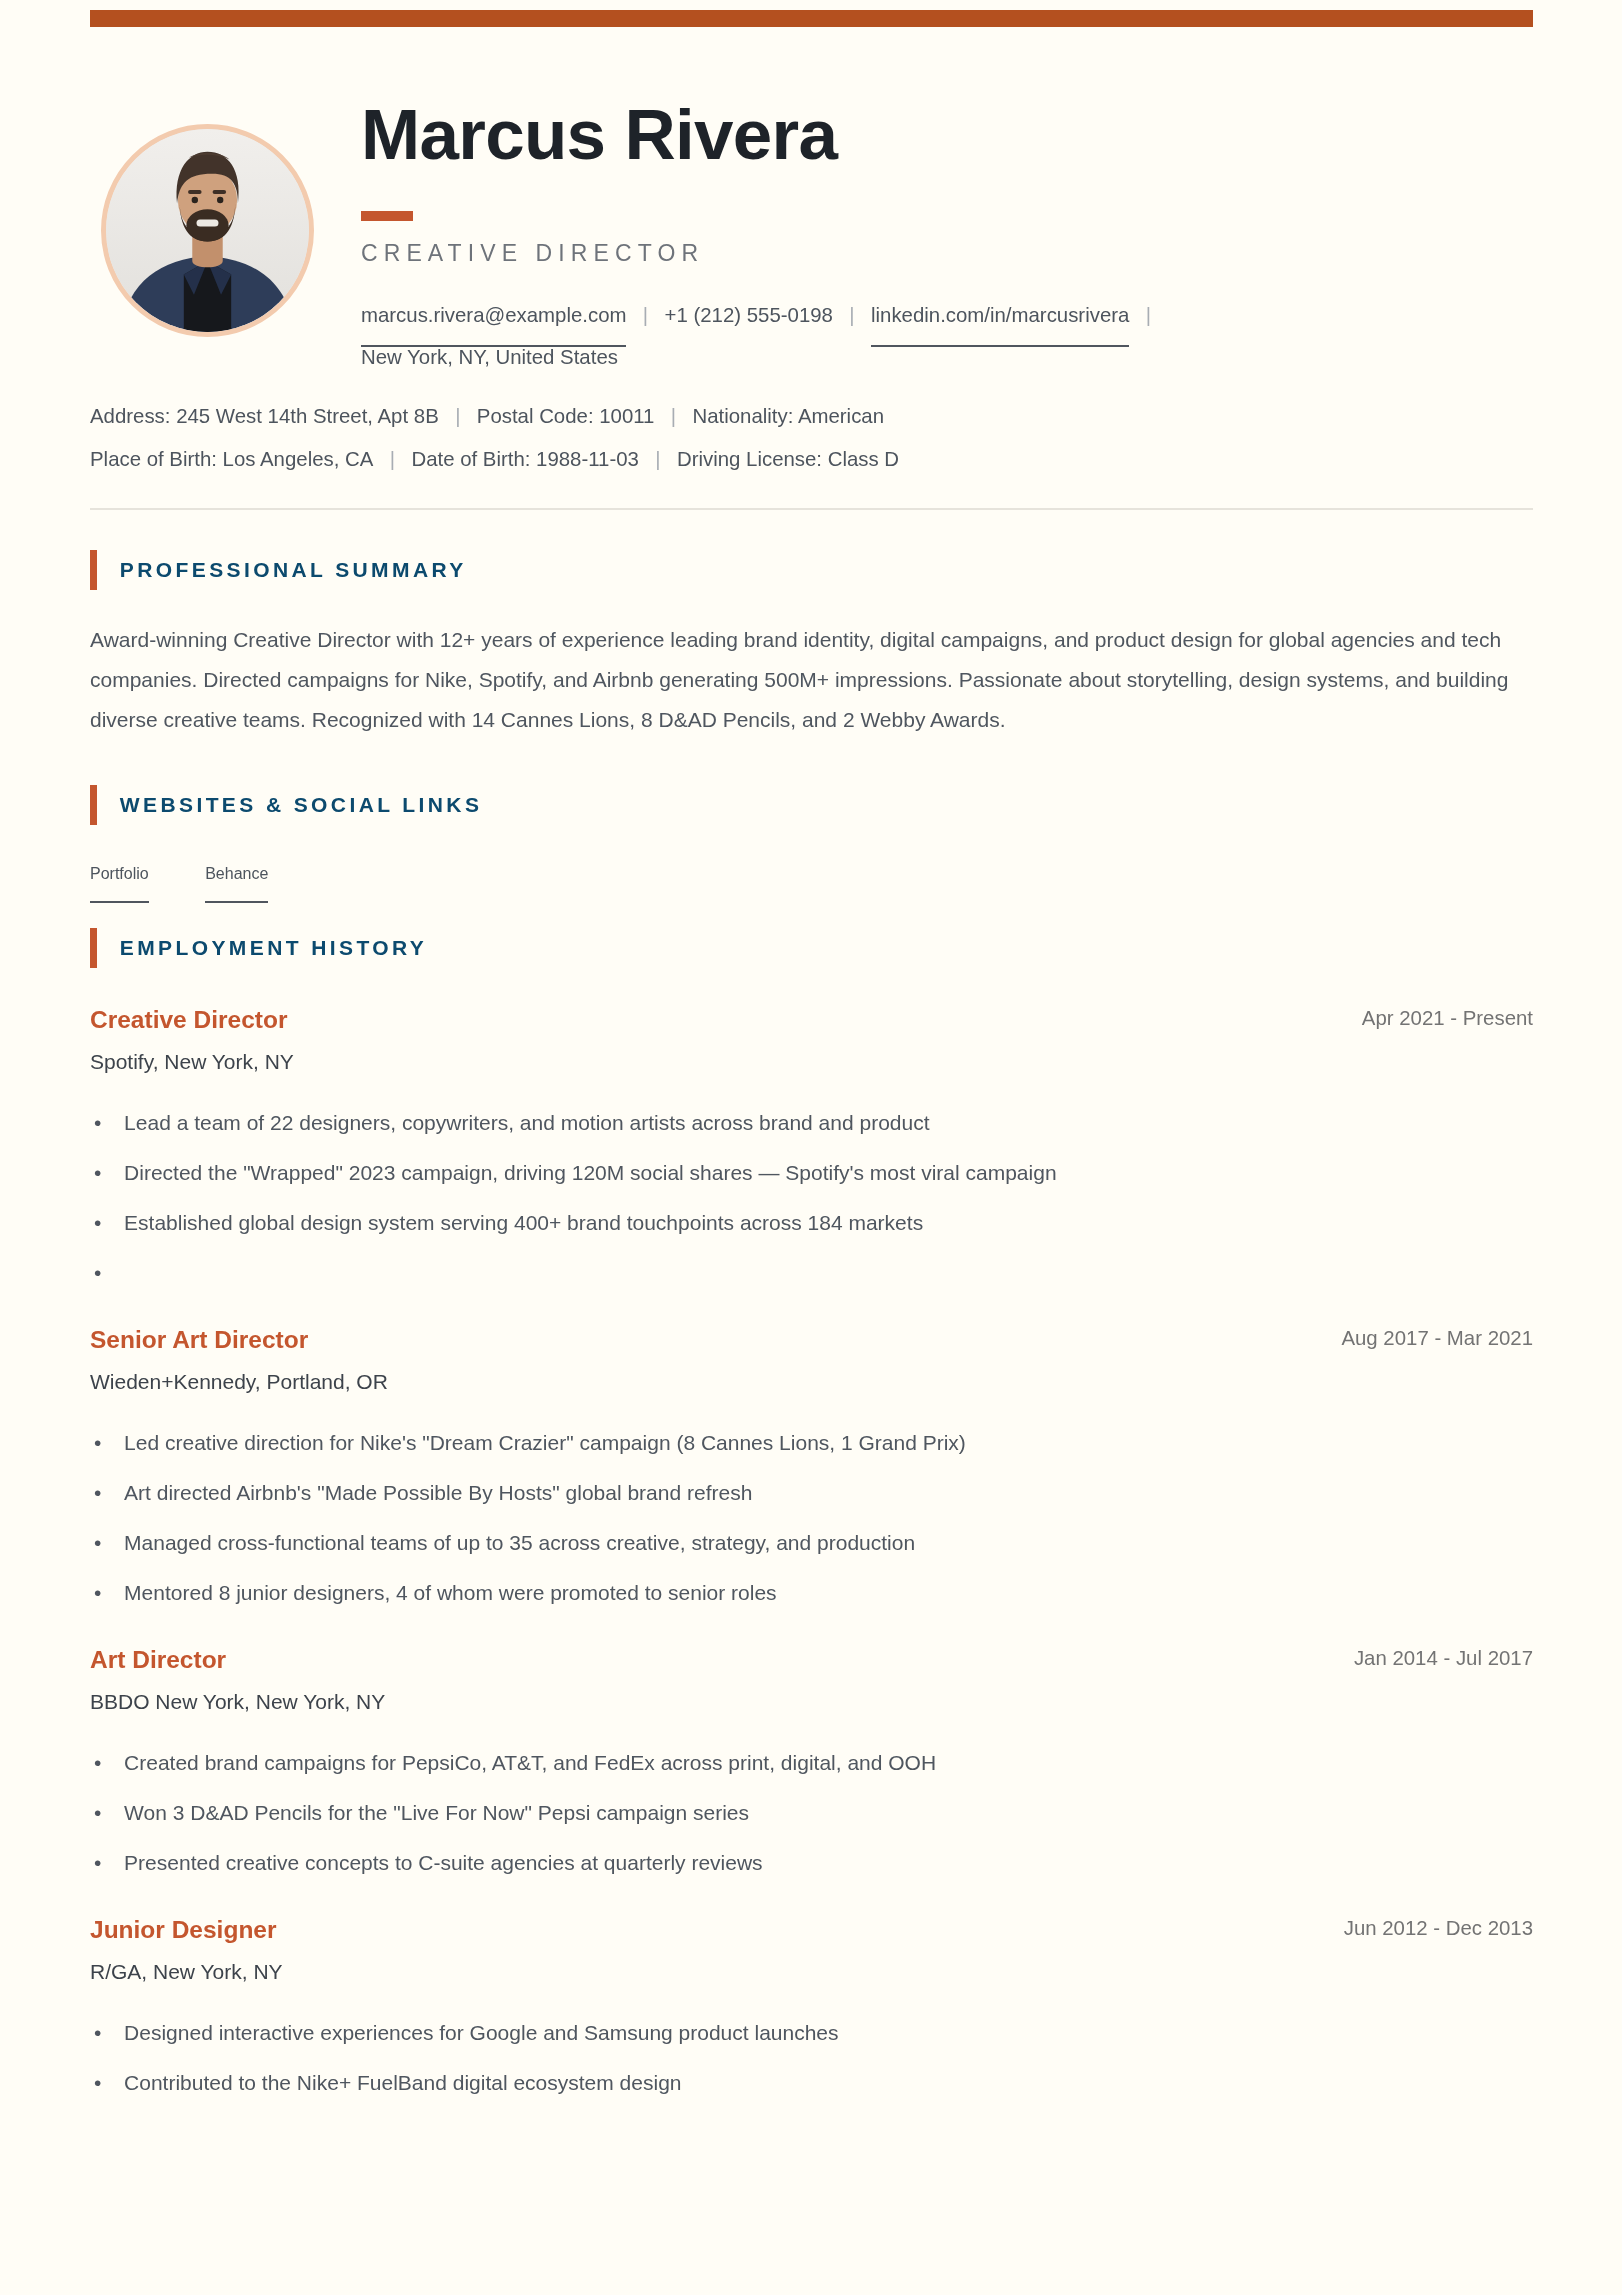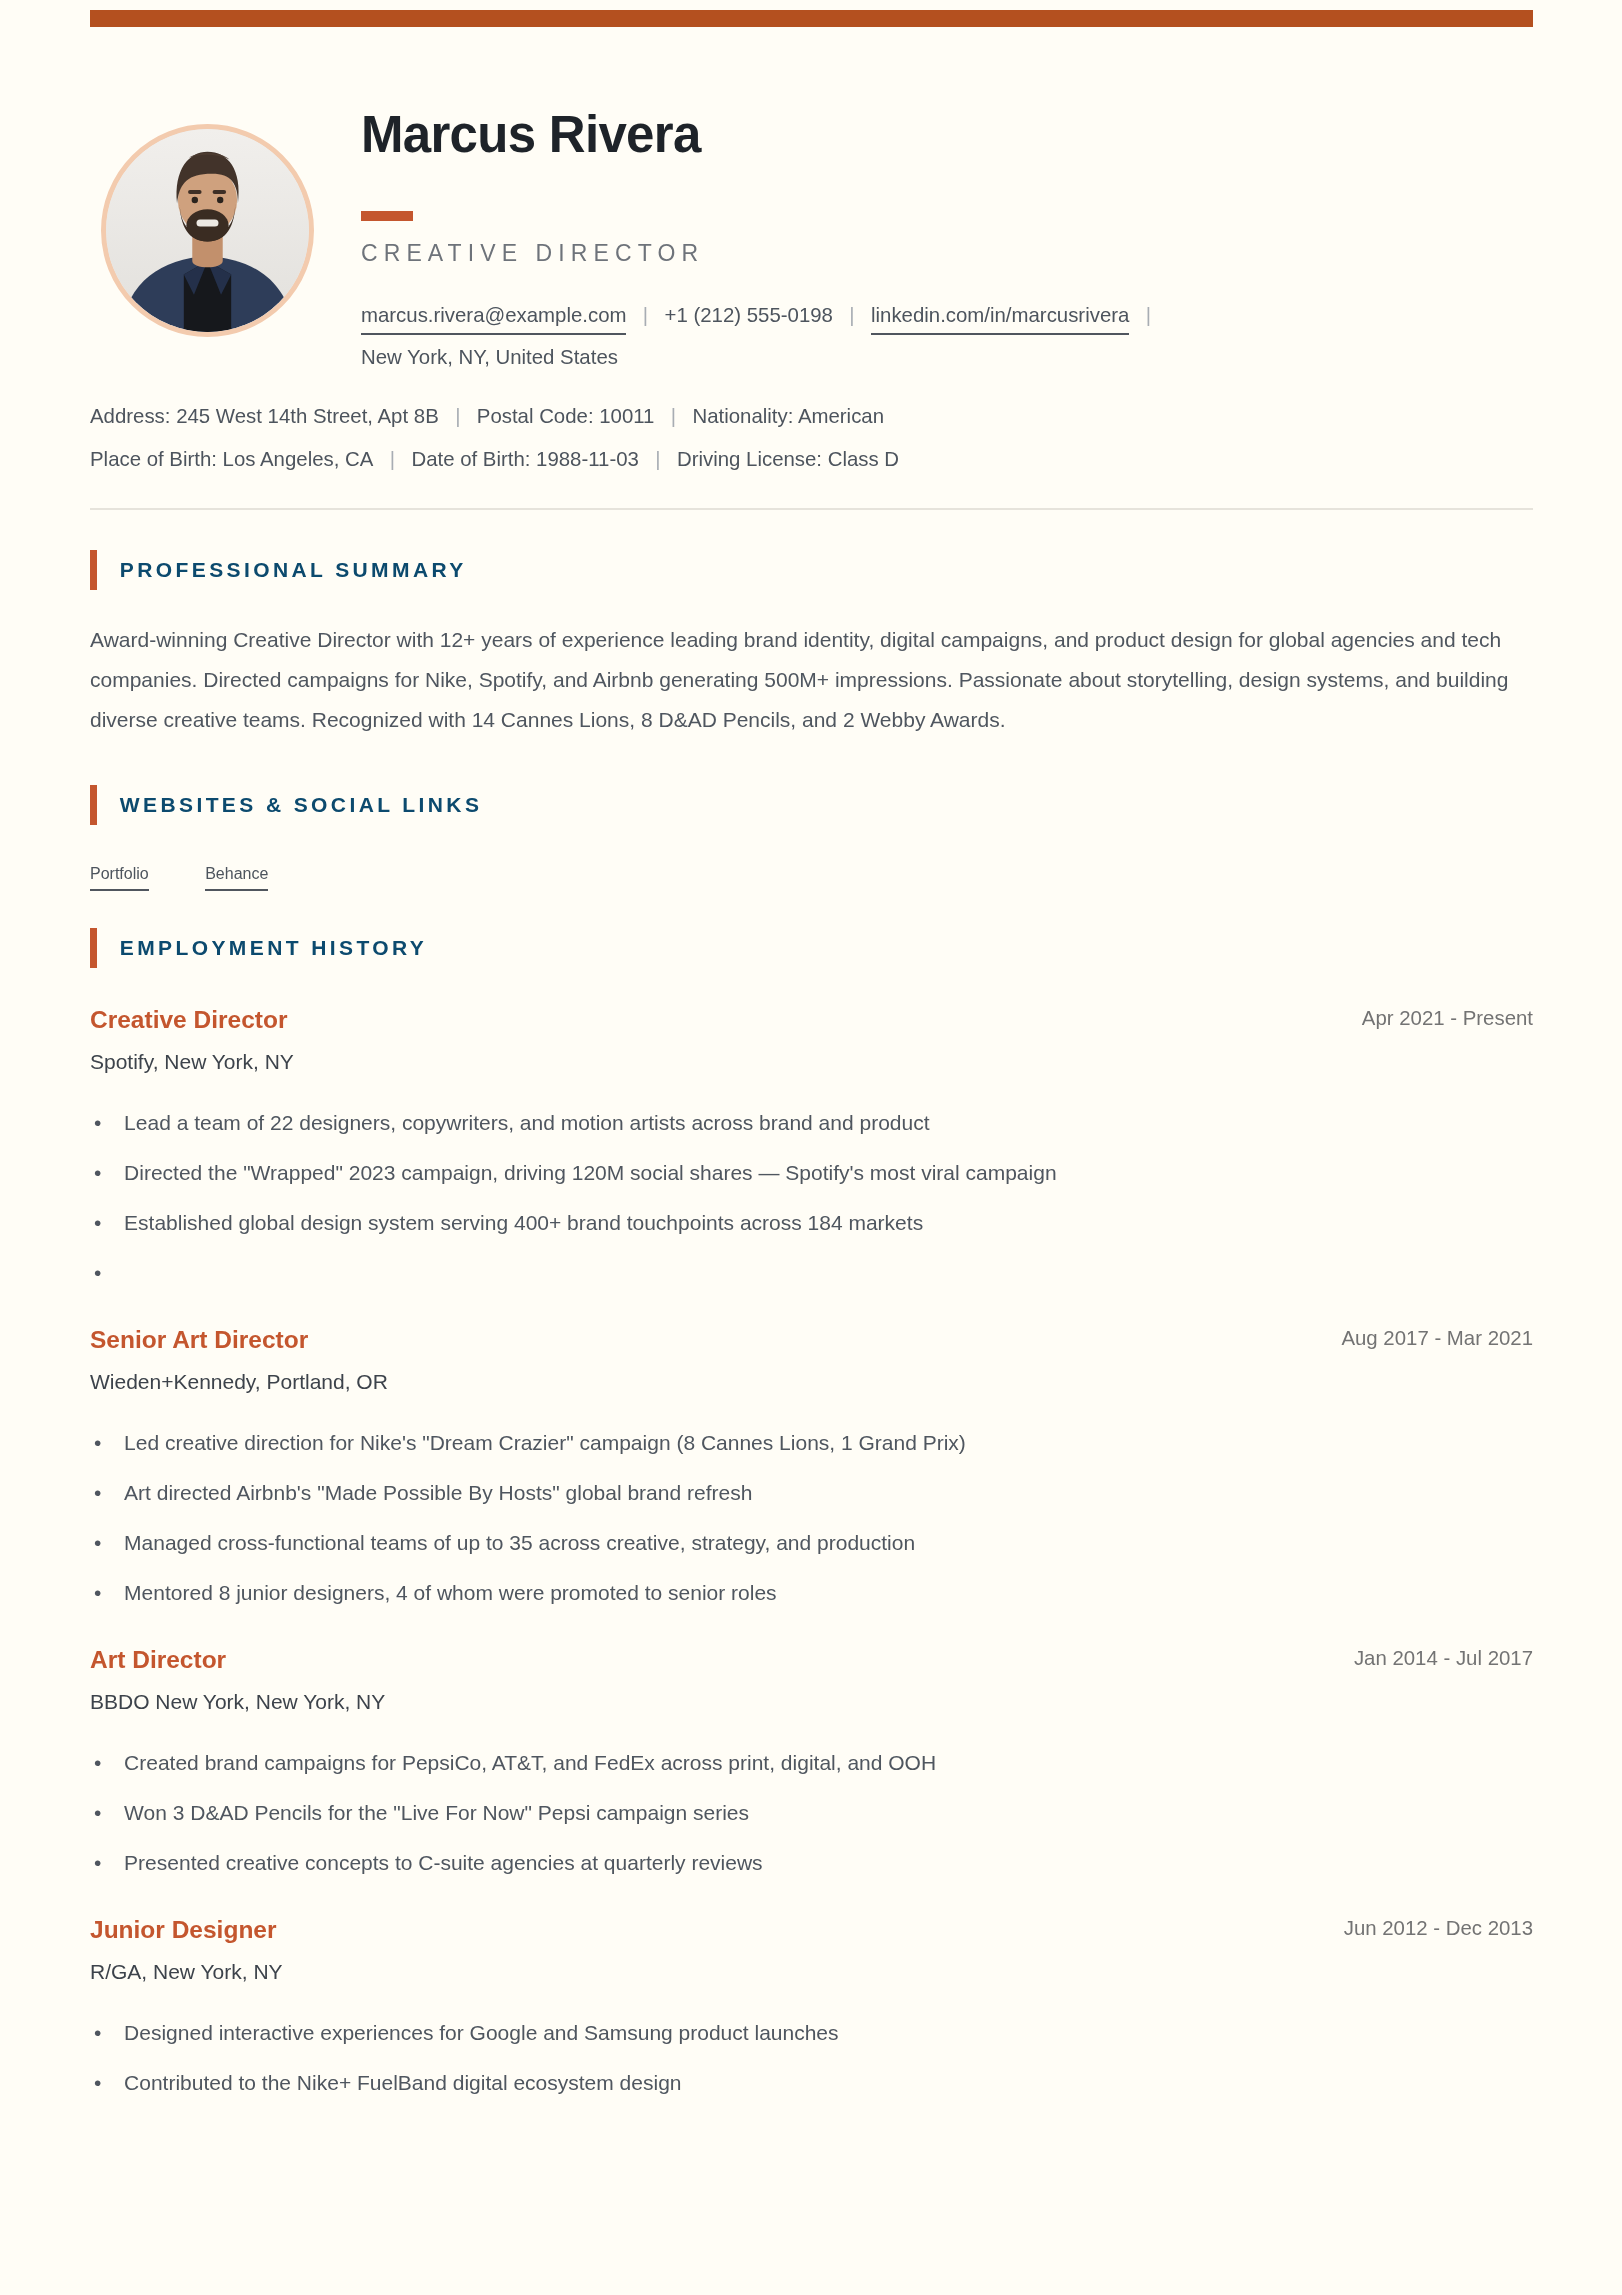--- a/index.html
+++ b/index.html
@@ -6,27 +6,27 @@
   .page{position:relative;width:1623px;height:2295px;background:#FFFDF6;overflow:hidden;
         font-family:"Liberation Sans",sans-serif;color:#4f565f;}
   
   .top-bar{position:absolute;left:90px;right:90px;top:9.5px;height:17.7px;background:#B4501F;}
   
   .photo-ring{position:absolute;left:101px;top:124px;width:203px;height:203px;border-radius:50%;
               border:5.5px solid #F3CBAE;overflow:hidden;background:#ECEAE7;}
   .photo-ring svg{display:block;width:100%;height:100%;}
   
   .hero{position:absolute;left:361px;top:97px;}
-  .hero h1{margin:0;font-size:51px;line-height:76px;font-weight:800;letter-spacing:-0.7px;color:#1e2329;}
+  .hero h1{margin:0;font-size:71px;line-height:76px;font-weight:800;letter-spacing:-0.7px;color:#1e2329;}
   .accent-dash{width:52px;height:9.5px;background:#C4562E;margin-top:38px;}
   .headline{margin-top:19px;font-size:23px;line-height:26px;letter-spacing:6.1px;color:#6e737a;font-weight:500;}
   .contact{position:absolute;left:361px;top:300px;font-size:20.4px;line-height:31px;color:#4d545d;}
   .contact .row2{margin-top:11px;}
   .sep{color:#a8adb3;margin:0 16.4px;}
-  .ulink{color:#4d545d;text-decoration:none;border-bottom:2px solid #50565e;padding-bottom:7px;cursor:pointer;}
+  .ulink{color:#4d545d;text-decoration:none;border-bottom:2px solid #50565e;padding-bottom:19px;cursor:pointer;}
   
   .details{position:absolute;left:90px;top:402px;font-size:20.4px;line-height:29px;color:#4d545d;}
   .details .drow + .drow{margin-top:13.6px;}
   
   .content{position:absolute;top:508px;left:90px;right:90px;}
   .divider{border-top:2px solid #E6E3DB;height:0;}
   .section{margin-top:40px;}
   .sec-head{display:flex;align-items:center;height:40px;}
   .sec-bar{width:6.8px;height:40px;background:#C4562E;flex:0 0 auto;}
   .sec-title{margin-left:23px;font-size:21px;font-weight:700;letter-spacing:3.4px;color:#0c4a6e;}

